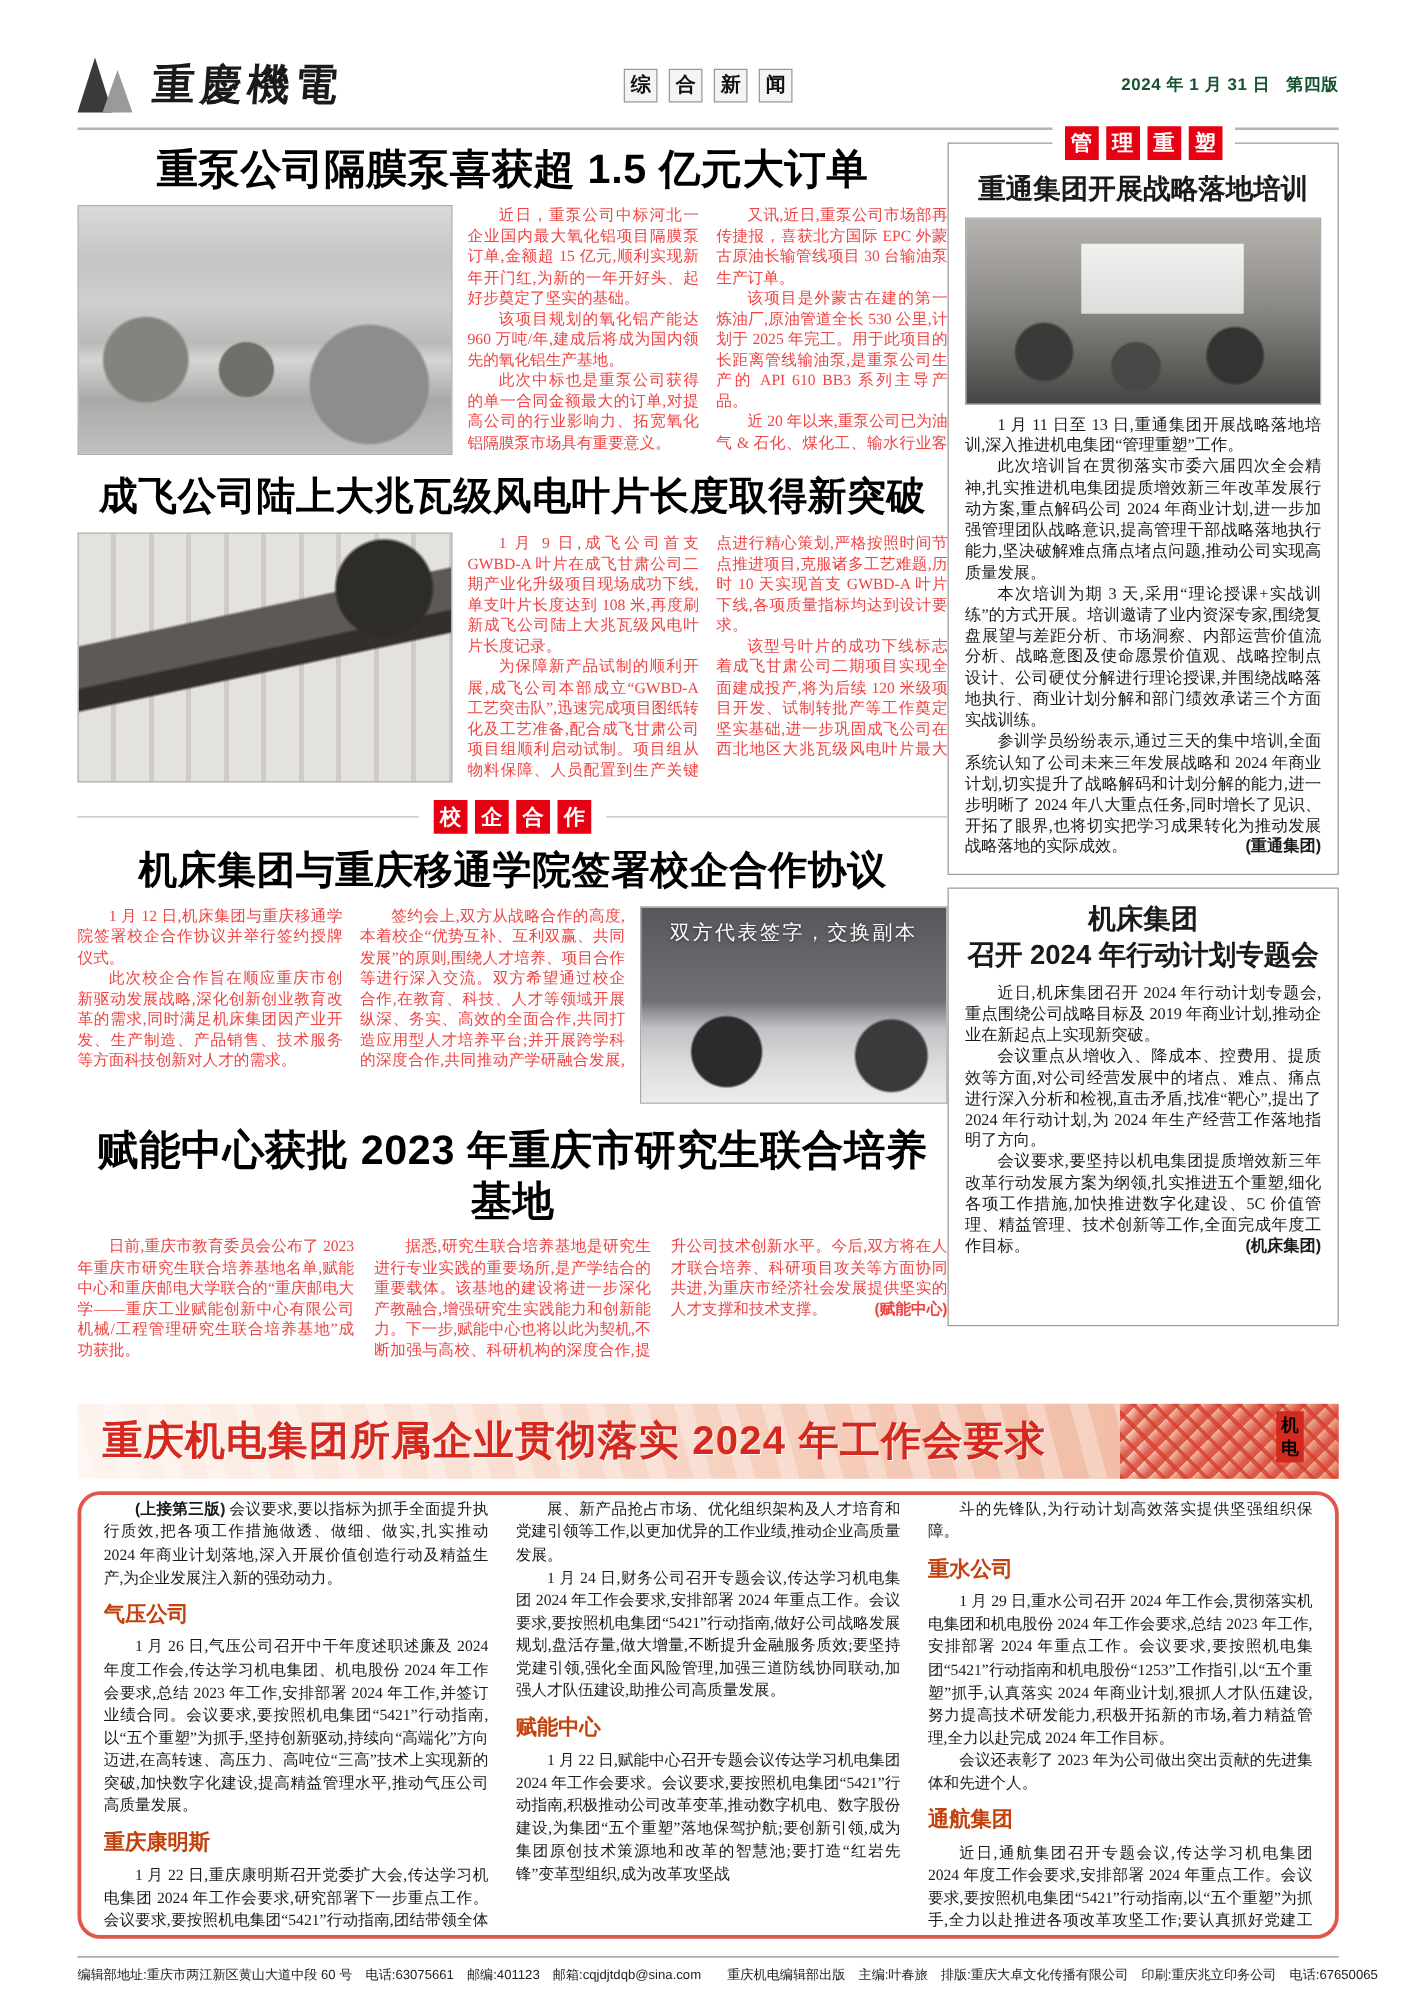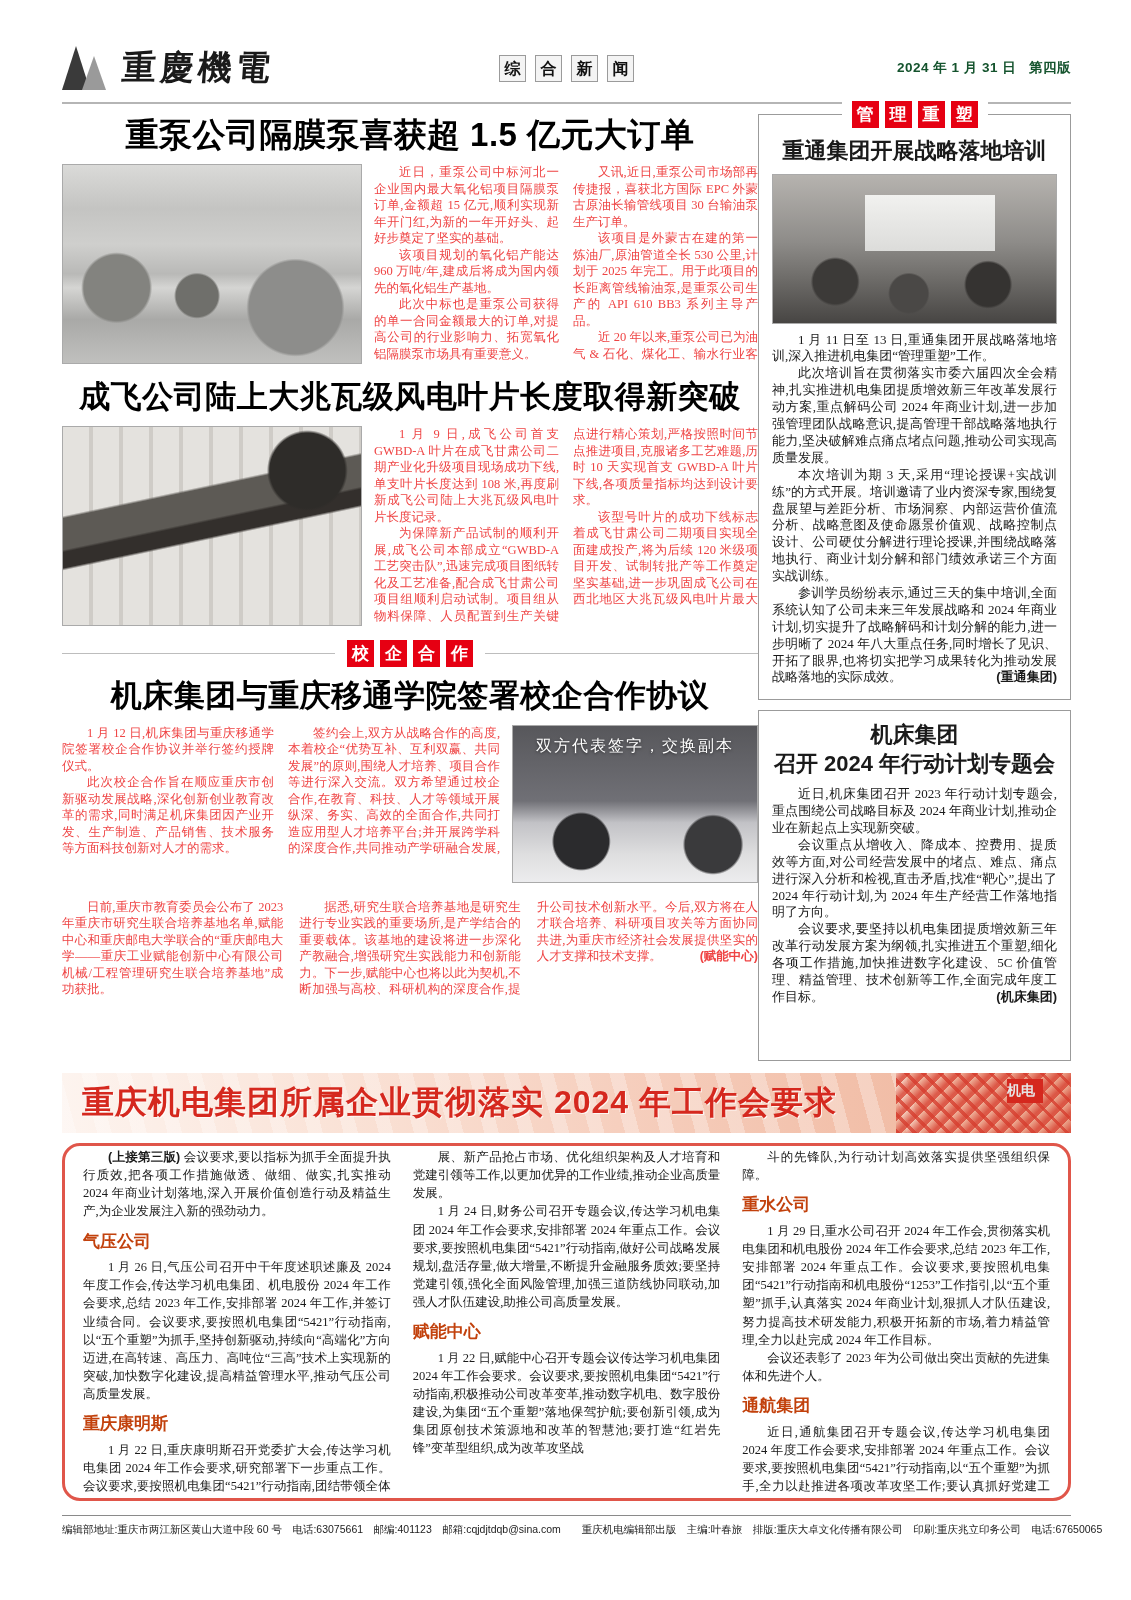--- a/index.html
+++ b/index.html
@@ -103,23 +103,23 @@
       repeating-linear-gradient(75deg, rgba(255,255,255,.30) 0 14px, rgba(255,255,255,0) 14px 34px),
       linear-gradient(90deg,#fdf4ef 0%,#fae2d6 28%,#f6cfbe 55%,#f2c0aa 78%,#eeb49c 100%);
     display:flex; align-items:center; }
   .banner-title { font-family:"Liberation Sans", sans-serif; font-weight:900; font-size:32px;
     color:#d5281e; letter-spacing:1px; padding-left:20px; text-shadow:1px 1px 0 rgba(255,255,255,.8); white-space:nowrap; }
   .banner-deco { position:absolute; right:0; top:0; bottom:0; width:175px;
     background:
       repeating-linear-gradient(45deg, rgba(214,60,45,.75) 0 3px, rgba(0,0,0,0) 3px 12px),
       repeating-linear-gradient(-45deg, rgba(214,60,45,.75) 0 3px, rgba(0,0,0,0) 12px),
       linear-gradient(90deg, rgba(238,180,156,0) 0%, #f0b39c 30%, #eba78d 100%); }
-  .banner-deco-box { position:absolute; right:28px; top:6px; width:36px; padding:3px 0;
-    background:#d5281e; color:#e5e5e5; font-family:"Liberation Sans", sans-serif; font-weight:700;
-    font-size:14px; text-align:left; line-height:1.25; }
+  .banner-deco-box { position:absolute; right:28px; top:6px; width:22px; padding:3px 0;
+    background:#d5281e; color:#000000; font-family:"Liberation Sans", sans-serif; font-weight:700;
+    font-size:14px; text-align:center; line-height:1.25; }
 
   
   .roundup { margin-top:10px; border:3px solid #e0564a; border-radius:18px;
     padding:2px 18px; height:358px; display:flex; gap:22px; overflow:hidden; }
   .ru-col { flex:1; text-align:justify; font-size:12.5px; line-height:1.45; overflow:hidden; }
   .ru-col p.bp { text-indent:2em; }
   .ru-col .sub-head { font-family:"Liberation Sans", sans-serif; font-weight:900; font-size:17px;
     margin:9px 0 4px; color:#c2410c; }
 
   
@@ -201,20 +201,21 @@
             <p class="bp">此次校企合作旨在顺应重庆市创新驱动发展战略,深化创新创业教育改革的需求,同时满足机床集团因产业开发、生产制造、产品销售、技术服务等方面科技创新对人才的需求。</p>
             <p class="bp">签约会上,双方从战略合作的高度,本着校企“优势互补、互利双赢、共同发展”的原则,围绕人才培养、项目合作等进行深入交流。双方希望通过校企合作,在教育、科技、人才等领域开展纵深、务实、高效的全面合作,共同打造应用型人才培养平台;并开展跨学科的深度合作,共同推动产学研融合发展,提升科技创新水平,提高企业经济效益。</p>
           </div>
         <div class="photo photo-signing">
           <div class="photo-caption">双方代表签字，交换副本</div>
         </div>
       </div>
     </section>
 
     <section class="article">
+      <h1 class="headline big">赋能中心获批 2023 年重庆市研究生联合培养基地</h1>
       <div class="flow cols3">
           <p class="bp">日前,重庆市教育委员会公布了 2023 年重庆市研究生联合培养基地名单,赋能中心和重庆邮电大学联合的“重庆邮电大学——重庆工业赋能创新中心有限公司机械/工程管理研究生联合培养基地”成功获批。</p>
           <p class="bp">据悉,研究生联合培养基地是研究生进行专业实践的重要场所,是产学结合的重要载体。该基地的建设将进一步深化产教融合,增强研究生实践能力和创新能力。下一步,赋能中心也将以此为契机,不断加强与高校、科研机构的深度合作,提升公司技术创新水平。今后,双方将在人才联合培养、科研项目攻关等方面协同共进,为重庆市经济社会发展提供坚实的人才支撑和技术支撑。<span class="sig">(赋能中心)</span></p>
         </div>
     </section>
 
   </div>
 
   <div class="right-region">
 
@@ -234,21 +235,21 @@
           <p class="bp">参训学员纷纷表示,通过三天的集中培训,全面系统认知了公司未来三年发展战略和 2024 年商业计划,切实提升了战略解码和计划分解的能力,进一步明晰了 2024 年八大重点任务,同时增长了见识、开拓了眼界,也将切实把学习成果转化为推动发展战略落地的实际成效。<span class="sig">(重通集团)</span></p>
         </div>
     </section>
 
     <section class="boxed box2">
       <h2 class="box-title">
         <span style="display:block">机床集团</span>
         <span style="display:block">召开 2024 年行动计划专题会</span>
       </h2>
       <div class="box-body">
-          <p class="bp">近日,机床集团召开 2023 年行动计划专题会,重点围绕公司战略目标及 2024 年商业计划,推动企业在新起点上实现新突破。</p>
+          <p class="bp">近日,机床集团召开 2024 年行动计划专题会,重点围绕公司战略目标及 2019 年商业计划,推动企业在新起点上实现新突破。</p>
           <p class="bp">会议重点从增收入、降成本、控费用、提质效等方面,对公司经营发展中的堵点、难点、痛点进行深入分析和检视,直击矛盾,找准“靶心”,提出了 2024 年行动计划,为 2024 年生产经营工作落地指明了方向。</p>
           <p class="bp">会议要求,要坚持以机电集团提质增效新三年改革行动发展方案为纲领,扎实推进五个重塑,细化各项工作措施,加快推进数字化建设、5C 价值管理、精益管理、技术创新等工作,全面完成年度工作目标。<span class="sig">(机床集团)</span></p>
         </div>
     </section>
 
   </div>
 </div>
 
 <div class="banner">
   <div class="banner-title">重庆机电集团所属企业贯彻落实 2024 年工作会要求</div>

